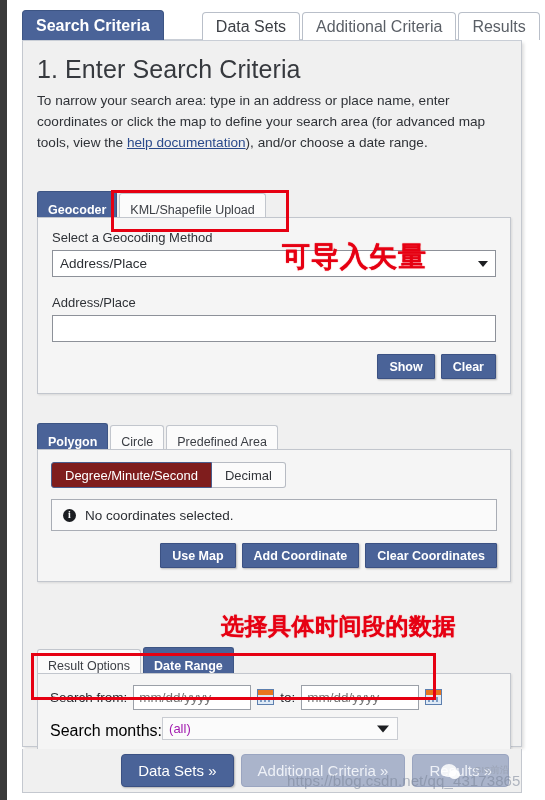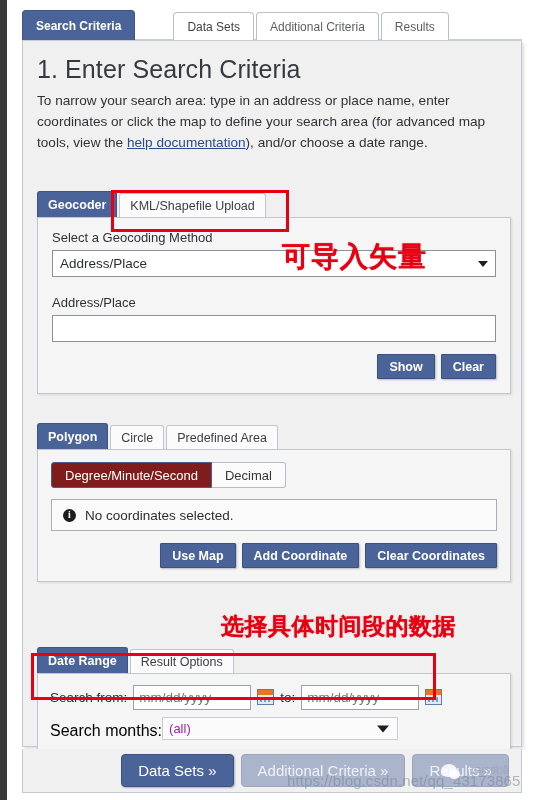--- a/index.html
+++ b/index.html
@@ -32,21 +32,21 @@
     position: absolute;
     left: 22px; top: 10px;
     width: 500px; height: 30px;
     display: flex; align-items: flex-end;
     z-index: 6;
   }
   .tab {
     height: 28px;
     padding: 0 13px;
     display: flex; align-items: center; justify-content: center;
-    font-size: 12px;
+    font-size: 16px;
     border: 1px solid #b9bfc9;
     border-bottom: none;
     border-radius: 4px 4px 0 0;
     background: #ffffff;
     color: #5a5f66;
     margin-right: 2px;
     white-space: nowrap;
   }
   .tab.active {
     background: #4a6398;
@@ -84,21 +84,21 @@
     font-size: 13.6px; color: #2f3237; line-height: 21px;
   }
   .intro a { color: #2b4a8b; text-decoration: underline; }
 
   
   .subtabs {
     display: flex; align-items: flex-end; height: 26px;
   }
   .subtab {
     height: 24px; padding: 0 10px;
-    display: flex; align-items: center;
+    display: flex; align-items: flex-end;
     font-size: 12.5px; color: #3b3e44;
     background: #fbfbfb;
     border: 1px solid #c2c6cd;
     border-bottom: none;
     border-radius: 3px 3px 0 0;
     margin-right: 2px; white-space: nowrap;
   }
   .subtab.active {
     background: #4a6398; color: #fff; font-weight: bold;
     border-color: #3d5584; height: 26px;
@@ -397,25 +397,25 @@
           </div>
           <div class="btn">
             <span>Clear Coordinates</span>
           </div>
         </div>
       </div>
     </div>
 
     <div class="date-wrap">
       <div class="subtabs">
+        <div class="subtab">
+          <span>Result Options</span>
+        </div>
         <div class="subtab active">
           <span>Date Range</span>
-        </div>
-        <div class="subtab">
-          <span>Result Options</span>
         </div>
       </div>
 
       <div class="card date-card">
         <div class="date-row">
           <span class="lbl">Search from:</span>
           <input class="date-input" type="text" placeholder="mm/dd/yyyy" style="">
           <span class="cal-icon"></span>
           <span class="lbl">to:</span>
           <input class="date-input" type="text" placeholder="mm/dd/yyyy" style="">

